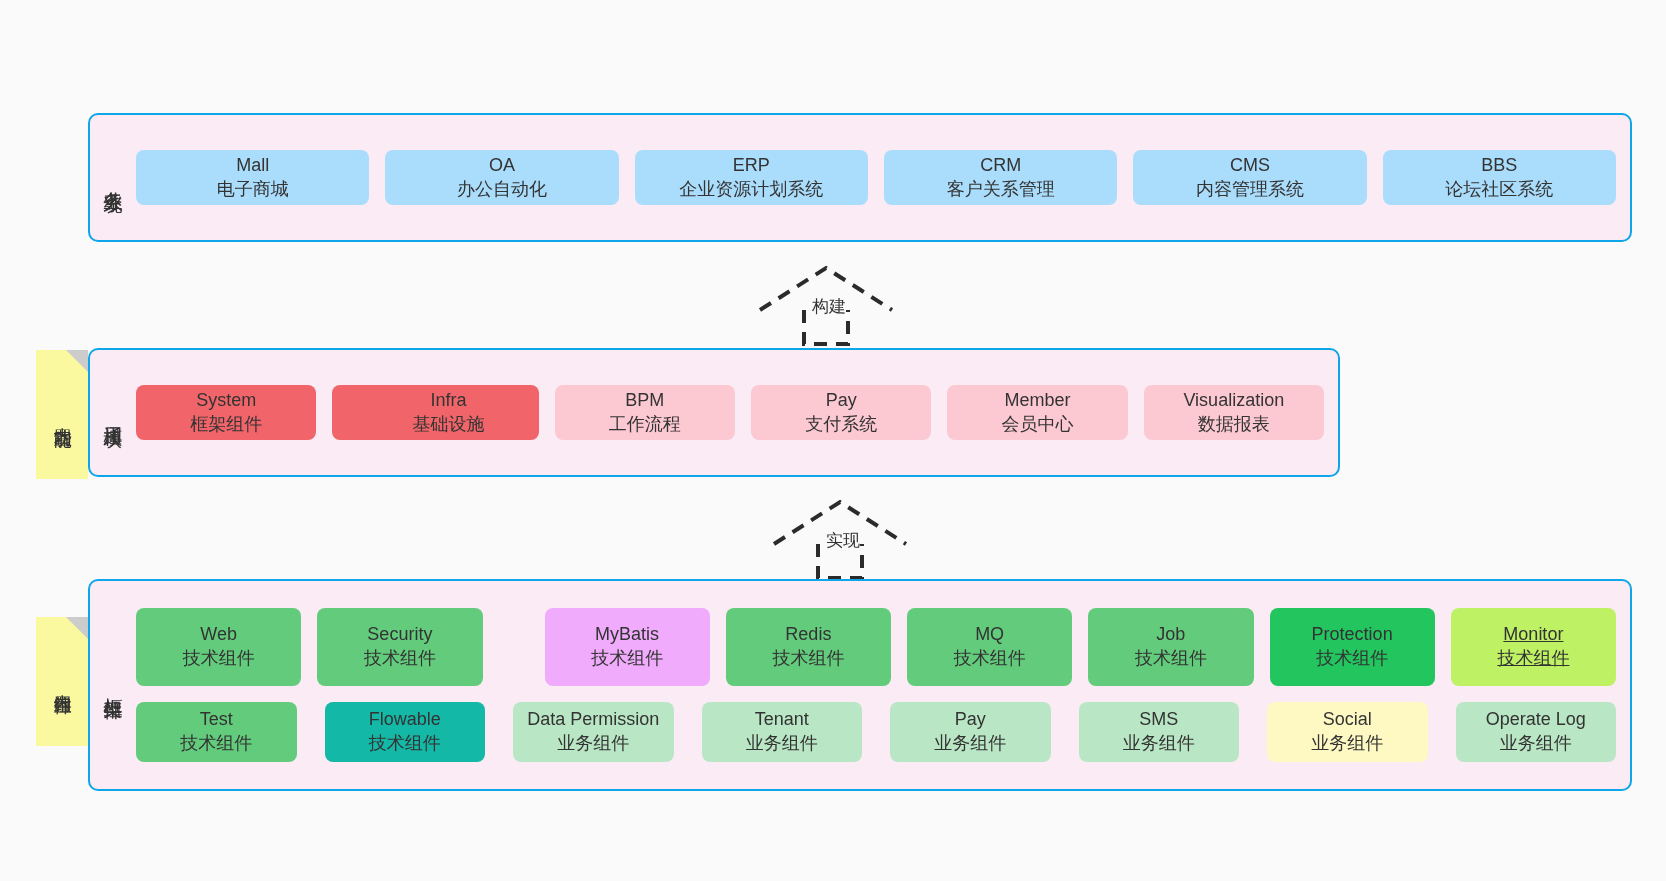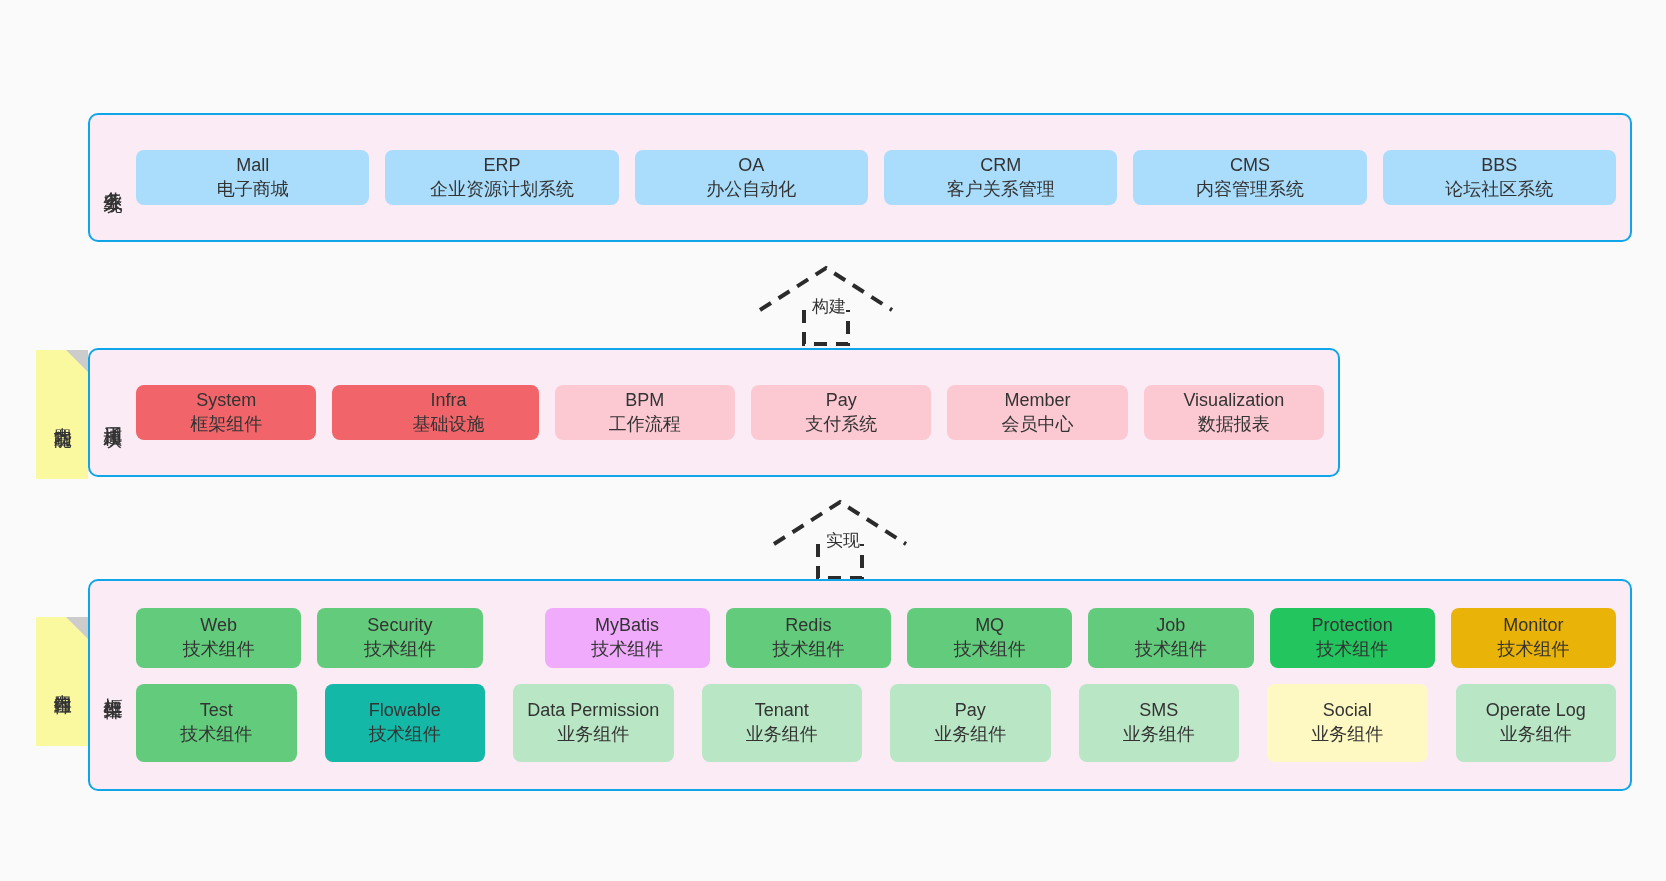--- a/index.html
+++ b/index.html
@@ -117,26 +117,26 @@
 
   <div class="layer" id="layer-business" style="left:88px;top:113px;width:1544px;height:129px;">
     <div class="layer-title">业务系统</div>
     <div class="layer-body">
       <div class="row">
         <div class="card c-blue" style="background: rgb(170, 220, 251);">
           <span class="en">Mall</span>
           <span class="cn">电子商城</span>
         </div>
         <div class="card c-blue" style="background: rgb(170, 220, 251);">
+          <span class="en">OA</span>
+          <span class="cn">办公自动化</span>
+        </div>
+        <div class="card c-blue" style="background: rgb(170, 220, 251);">
           <span class="en">ERP</span>
           <span class="cn">企业资源计划系统</span>
-        </div>
-        <div class="card c-blue" style="background: rgb(170, 220, 251);">
-          <span class="en">OA</span>
-          <span class="cn">办公自动化</span>
         </div>
         <div class="card c-blue" style="background: rgb(170, 220, 251);">
           <span class="en">CRM</span>
           <span class="cn">客户关系管理</span>
         </div>
         <div class="card c-blue" style="background: rgb(170, 220, 251);">
           <span class="en">CMS</span>
           <span class="cn">内容管理系统</span>
         </div>
         <div class="card c-blue" style="background: rgb(170, 220, 251);">
@@ -202,21 +202,21 @@
 
   <div class="note" id="note-framework" style="left: 36px; top: 617px; width: 52px; height: 129px; background: rgb(251, 249, 160);">
     <span class="fold"></span>
     <span>内置组件</span>
   </div>
 
   <div class="layer" id="layer-framework" style="left:88px;top:579px;width:1544px;height:212px;">
     <div class="layer-title">框架组件</div>
     <div class="layer-body">
 
-      <div class="row" style="height:60px;">
+      <div class="row" style="height:78px;">
         <div class="card c-green" style="background: rgb(99, 204, 124);">
           <span class="en">Web</span>
           <span class="cn">技术组件</span>
         </div>
         <div class="card c-green" style="background: rgb(99, 204, 124);">
           <span class="en">Security</span>
           <span class="cn">技术组件</span>
         </div>
         <div class="card c-green" style="background: #f0abfc; margin-left: 46px;">
           <span class="en">MyBatis</span>
@@ -231,27 +231,27 @@
           <span class="cn">技术组件</span>
         </div>
         <div class="card c-green" style="background: rgb(99, 204, 124);">
           <span class="en">Job</span>
           <span class="cn">技术组件</span>
         </div>
         <div class="card c-green" style="background: #22c55e;">
           <span class="en">Protection</span>
           <span class="cn">技术组件</span>
         </div>
-        <div class="card c-green" style="background: #eab308;">
+        <div class="card c-green" style="background: #bef264; text-decoration: underline;">
           <span class="en">Monitor</span>
           <span class="cn">技术组件</span>
         </div>
       </div>
 
-      <div class="row" style="height:78px;gap:28px;">
+      <div class="row" style="height:60px;gap:28px;">
         <div class="card c-green" style="background: rgb(99, 204, 124);">
           <span class="en">Test</span>
           <span class="cn">技术组件</span>
         </div>
         <div class="card c-green" style="background: #14b8a6;">
           <span class="en">Flowable</span>
           <span class="cn">技术组件</span>
         </div>
         <div class="card c-lightgreen" style="background: rgb(185, 230, 196);">
           <span class="en">Data Permission</span>

